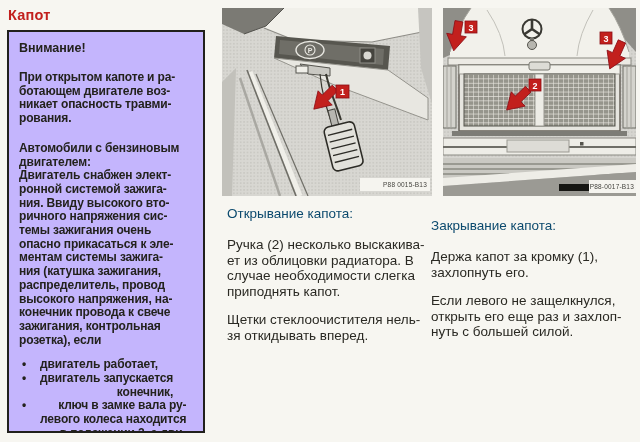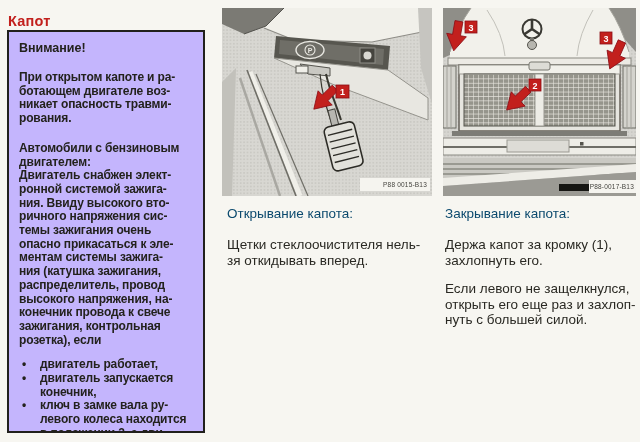--- a/index.html
+++ b/index.html
@@ -7,21 +7,21 @@
   body {
     width: 640px; height: 442px;
     position: relative;
     background: #f7f6f1;
     font-family: "Liberation Sans", "DejaVu Sans", sans-serif;
     color: #23221d;
     overflow: hidden;
   }
 
   #page-title {
-    position: absolute; left: 8px; top: 13px;
+    position: absolute; left: 8px; top: 7px;
     font-size: 14.5px; font-weight: 700;
     color: var(--accent, #c41e1e);
     letter-spacing: .2px;
   }
 
   .warnbox {
     position: absolute; left: 7px; top: 30px;
     width: 198px; height: 403px;
     border: 2px solid #21201c;
     background: #c4b5fd;
@@ -29,34 +29,34 @@
     overflow: hidden;
   }
   .warnbox .whead { font-size: 12.5px; font-weight: 700; margin: 2px 0 14px; }
   .warnbox .wpar {
     font-size: 12px; font-weight: 700; line-height: 13.7px;
     margin: 16px 0 9px; white-space: pre-line; letter-spacing: -0.15px;
   }
   .wbullets { margin-top: 11px; }
   .wbullet { display: flex; }
   .wbullet .bmark { flex: 0 0 21px; font-size: 12px; font-weight: 700; line-height: 13.7px; padding-left: 3px; }
-  .wbullet .btext { font-size: 12px; font-weight: 700; line-height: 13.7px; white-space: pre-line; letter-spacing: -0.15px; }
+  .wbullet .btext { font-size: 12px; font-weight: 700; line-height: 13.7px; white-space: pre-line; letter-spacing: -0.15px; text-align: right; }
 
   .figure { position: absolute; top: 8px; }
   #fig-interior { left: 222px; width: 210px; height: 188px; }
   #fig-front   { left: 443px; width: 193px; height: 188px; }
   .figure svg { display: block; }
   svg text { font-family: "Liberation Sans", "DejaVu Sans", sans-serif; }
   .figcap { font-size: 6.5px; fill: #45443f; letter-spacing: .2px; }
   .badge-num { font-size: 9px; font-weight: 700; fill: #ffffff; text-anchor: middle; }
   .accent { fill: var(--accent, #c41e1e); }
 
   .col { position: absolute; top: 206px; }
   #col-open  { left: 227px; width: 213px; }
-  #col-close { left: 445px; width: 193px; }
+  #col-close { left: 431px; width: 193px; margin-top: 12px; }
   .col .chead { font-size: 13.5px; font-weight: 400; margin: 0 0 16px; color: #0c4a6e; }
   .col .cpar {
     font-size: 13.5px; line-height: 15.5px;
     margin: 0 0 13px; white-space: pre-line; color: #2a2923;
   }
 </style>
 </head>
 <body>
 
 <div id="page-title">Капот</div>
@@ -235,20 +235,24 @@
     <g>
       <rect x="116" y="176" width="36" height="7" fill="#161613"></rect>
       <rect x="146" y="172" width="47" height="13" fill="#f5f4ef"></rect>
       <text class="figcap" x="191" y="181" text-anchor="end">P88-0017-B13</text>
     </g>
   </svg>
 </div>
 
 <div class="col" id="col-open">
   <div class="chead">Открывание капота:</div>
+  <p class="cpar">Ручка (2) несколько выскакива-
+ет из облицовки радиатора. В
+случае необходимости слегка
+приподнять капот.</p>
   <p class="cpar">Щетки стеклоочистителя нель-
 зя откидывать вперед.</p>
 </div>
 
 <div class="col" id="col-close">
   <div class="chead">Закрывание капота:</div>
   <p class="cpar">Держа капот за кромку (1),
 захлопнуть его.</p>
   <p class="cpar">Если левого не защелкнулся,
 открыть его еще раз и захлоп-

